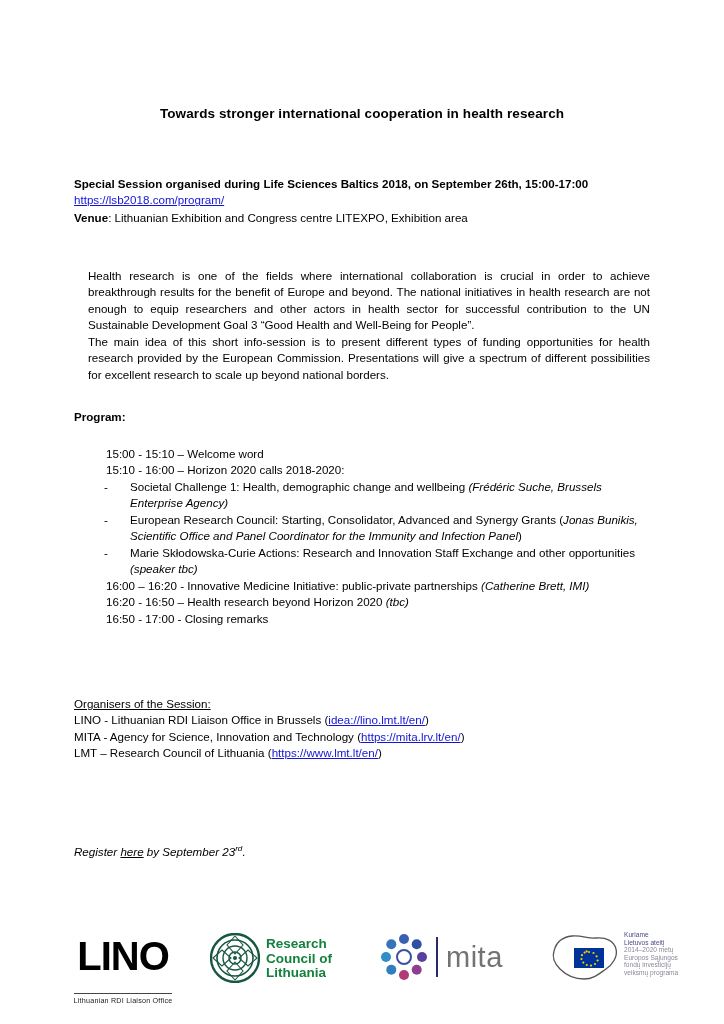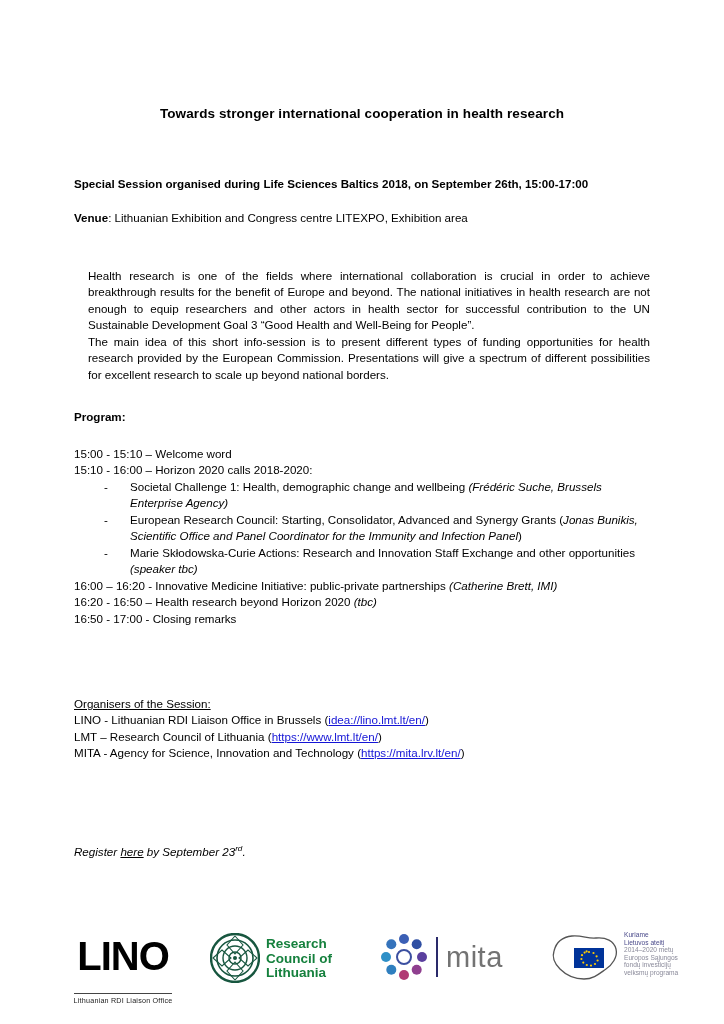--- a/index.html
+++ b/index.html
@@ -56,21 +56,21 @@
   }
   .blk-special { top: 176px; }
   .blk-venue { top: 210px; }
   .para {
     text-align: justify;
     margin-left: 14px;
   }
   .blk-body { top: 268px; }
   .blk-program-head { top: 409px; font-weight: bold; }
   .blk-program { top: 446px; }
-  .prog-line { white-space: normal; }
+  .prog-line { white-space: normal; margin-left: 32px; }
   ul.sub {
     list-style: none;
     margin: 0;
     padding: 0 0 0 30px;
   }
   ul.sub li {
     position: relative;
     padding-left: 26px;
     margin: 0;
   }
@@ -166,20 +166,21 @@
 <body>
 
 <div class="page">
 
   <div class="content">
 
     <h1 class="doc-title">Towards stronger international cooperation in health research</h1>
 
     <div class="block blk-special">
       <div class="bold">Special Session organised during Life Sciences Baltics 2018, on September 26th, 15:00-17:00</div>
+      <div><a class="link" href="#">https://lsb2018.com/program/</a></div>
     </div>
 
     <div class="block blk-venue">
       <span class="bold">Venue</span><span>: Lithuanian Exhibition and Congress centre LITEXPO, Exhibition area</span>
     </div>
 
     <div class="block blk-body">
       <div class="para">Health research is one of the fields where international collaboration is crucial in order to achieve breakthrough results for the benefit of Europe and beyond. The national initiatives in health research are not enough to equip researchers and other actors in health sector for successful contribution to the UN Sustainable Development Goal 3 “Good Health and Well-Being for People”.</div>
       <div class="para">The main idea of this short info-session is to present different types of funding opportunities for health research provided by the European Commission. Presentations will give a spectrum of different possibilities for excellent research to scale up beyond national borders.</div>
     </div>
@@ -203,22 +204,22 @@
       </ul>
 
       <div class="prog-line"><span>16:00 – 16:20 - Innovative Medicine Initiative: public-private partnerships </span><span class="ital">(Catherine Brett, IMI)</span></div>
       <div class="prog-line"><span>16:20 - 16:50 – Health research beyond Horizon 2020 </span><span class="ital">(tbc)</span></div>
       <div class="prog-line">16:50 - 17:00 - Closing remarks</div>
     </div>
 
     <div class="block blk-org">
       <div class="u">Organisers of the Session:</div>
       <div><span>LINO - Lithuanian RDI Liaison Office in Brussels (</span><a class="link" href="#">idea://lino.lmt.lt/en/</a><span>)</span></div>
+      <div><span>MITA - Agency for Science, Innovation and Technology (</span><a class="link" href="#">https://mita.lrv.lt/en/</a><span>)</span></div>
       <div><span>LMT – Research Council of Lithuania (</span><a class="link" href="#">https://www.lmt.lt/en/</a><span>)</span></div>
-      <div><span>MITA - Agency for Science, Innovation and Technology (</span><a class="link" href="#">https://mita.lrv.lt/en/</a><span>)</span></div>
     </div>
 
     <div class="block blk-register">
       <span>Register </span><a class="u" href="#" style="color:#000;">here</a><span> by September 23</span><sup>rd</sup><span>.</span>
     </div>
 
   </div>
 
   <div class="logos">
 

